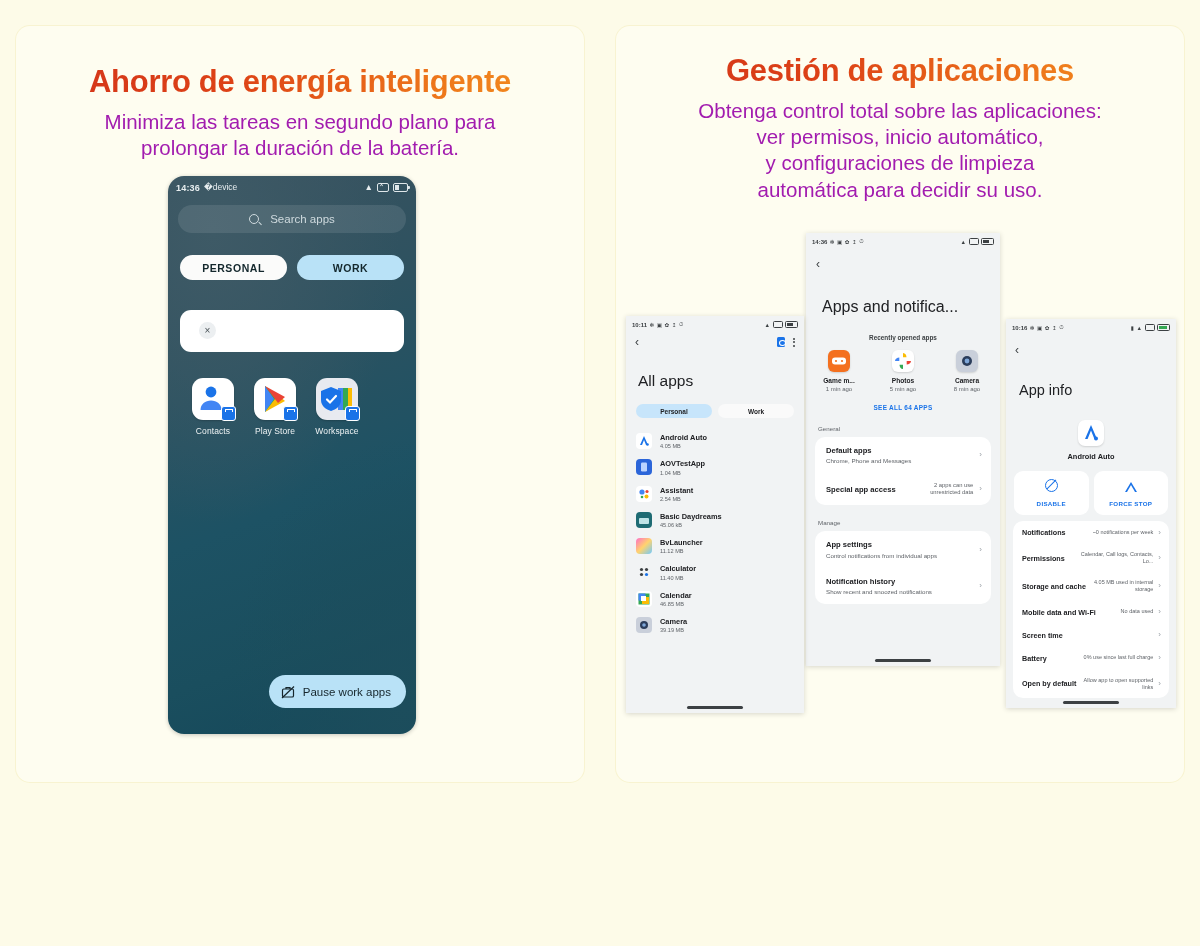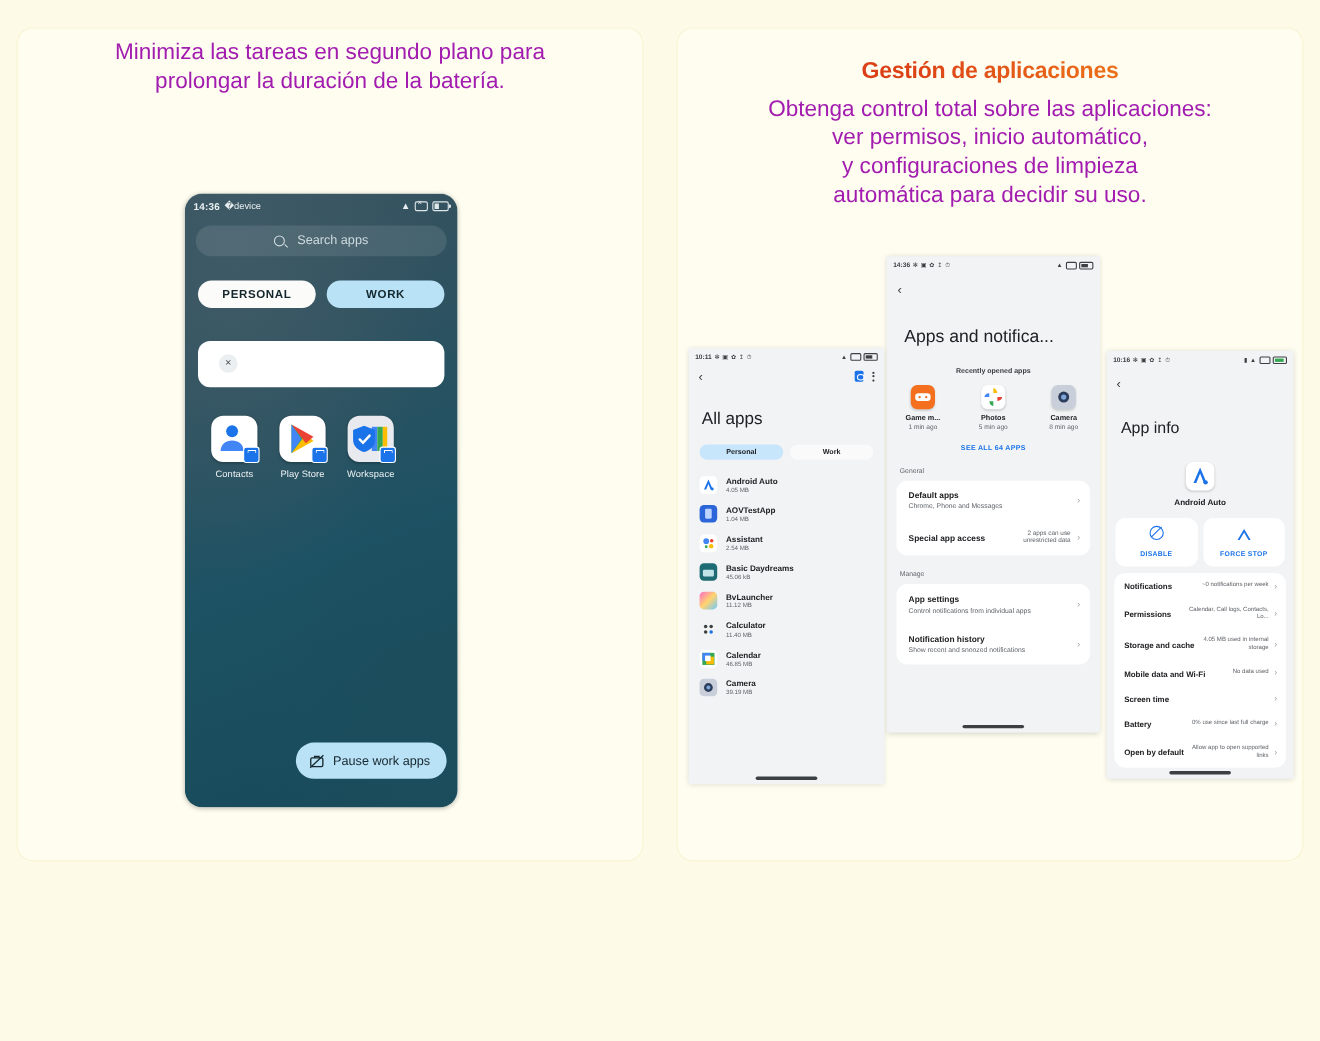--- a/index.html
+++ b/index.html
@@ -27,21 +27,21 @@
     font-weight:bold;
     letter-spacing:-.3px;
     background:linear-gradient(90deg,#d2331a 0%,#dd4216 38%,#ef7c1b 78%,#f4921f 100%);
     -webkit-background-clip:text;
     background-clip:text;
     color:transparent;
     -webkit-text-fill-color:transparent;
     white-space:nowrap;
   }
   #h-left{font-size:31px;margin-top:38px;}
-  #h-right{font-size:21px;margin-top:27px;}
+  #h-right{font-size:31px;margin-top:27px;}
   .subtext{
     text-align:center;
     color:#a21caf;
     font-size:20.5px;
     line-height:1.28;
     margin-top:9px;
     padding:0 18px;
   }
   .subtext div{white-space:nowrap;}
 
@@ -222,20 +222,21 @@
   #phoneC .lrow{display:flex;align-items:center;padding:7px 8px 7px 9px;gap:5px;}
   #phoneC .lt{font-size:7.2px;color:#202124;font-weight:600;white-space:nowrap;}
   #phoneC .lv{flex:1;font-size:5.5px;color:#5f6368;text-align:right;line-height:1.3;}
 </style>
 </head>
 <body>
 
 <div class="page">
 
   <div class="panel" id="panel-left">
+    <div class="heading" id="h-left">Ahorro de energía inteligente</div>
     <div class="subtext">
       <div>Minimiza las tareas en segundo plano para</div>
       <div>prolongar la duración de la batería.</div>
     </div>
   </div>
 
   <div id="phone1">
     <div class="p1-status">
       <span class="time">14:36</span>
       <span class="sicons">

